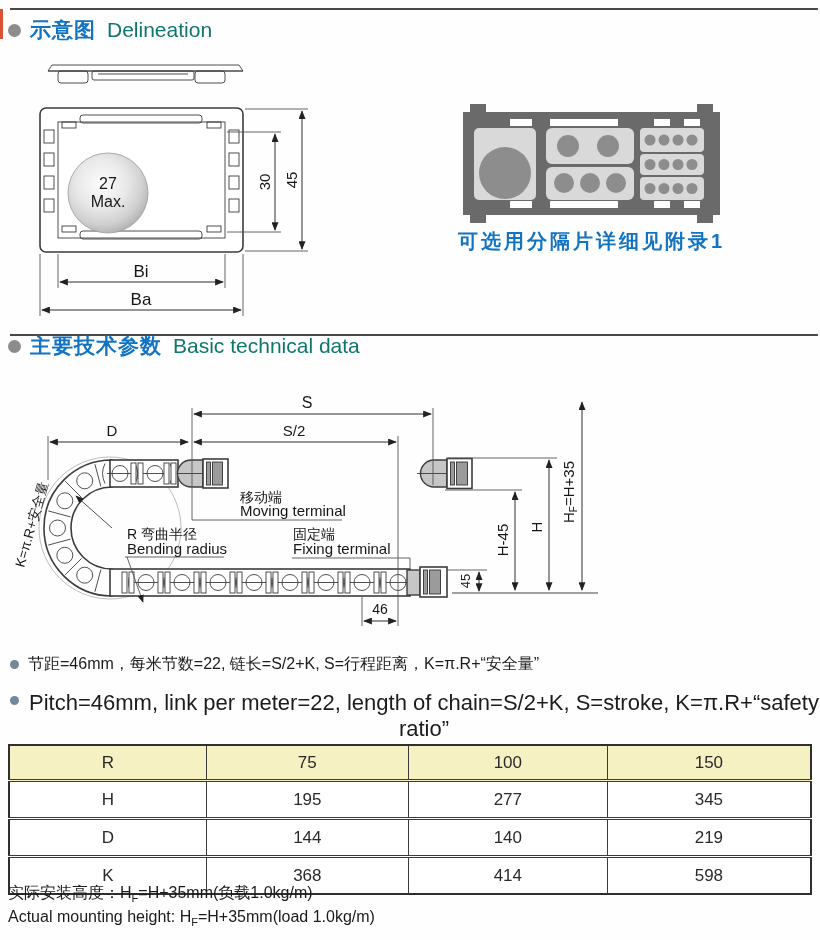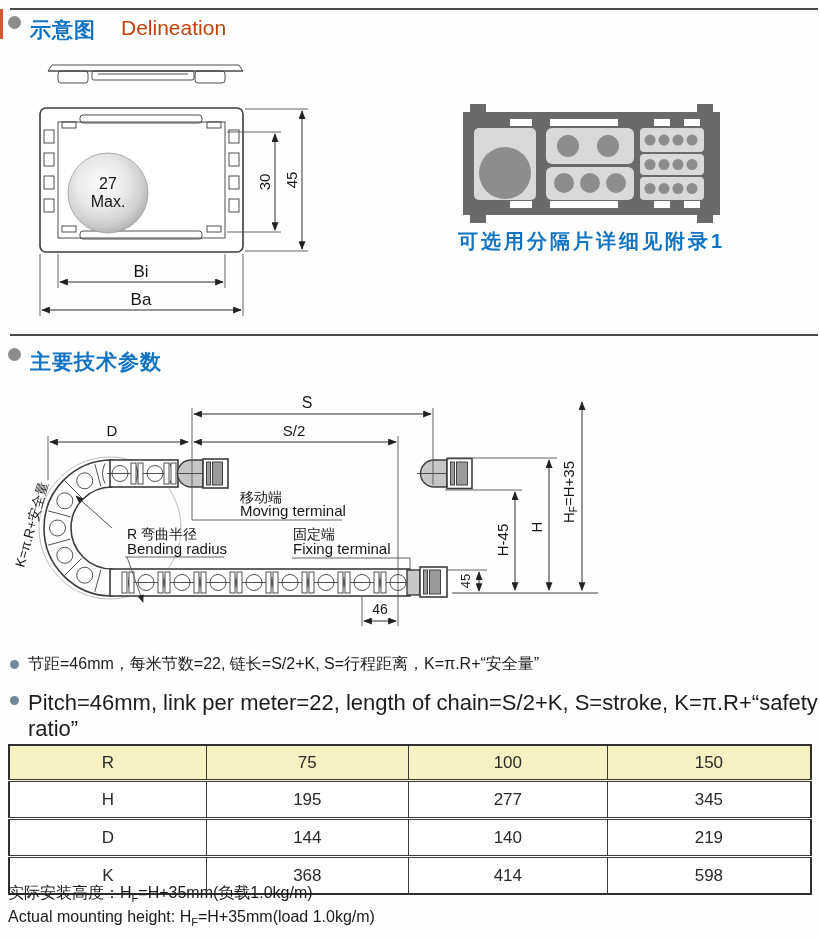--- a/index.html
+++ b/index.html
@@ -1,26 +1,26 @@
 <!DOCTYPE html>
 <html><head>
 <meta charset="utf-8">
 <style>
   html,body{margin:0;padding:0;background:#e8e8e8;}
   .page{position:relative;width:820px;height:940px;background:#fefefe;overflow:hidden;
         font-family:"Liberation Sans","DejaVu Sans",sans-serif;color:#1c1c1c;}
   .rule{position:absolute;left:10px;width:808px;height:2px;background:#4a4a4a;}
   .red-edge{position:absolute;left:0;top:9px;width:3px;height:30px;background:#d95233;}
-  .sec-head{position:absolute;left:8px;display:flex;gap:9px;}
+  .sec-head{position:absolute;left:8px;display:flex;align-items:center;gap:9px;}
   .sec-dot{width:13px;height:13px;border-radius:50%;background:#8c8c8c;flex:0 0 auto;}
   .sec-zh{font-size:21px;font-weight:bold;color:#1173c1;letter-spacing:1px;}
-  .sec-en{font-size:21px;color:#c2410c;margin-left:16px;}
+  .sec-en{font-size:21px;color:#0f766e;margin-left:2px;}
   .caption-blue{position:absolute;left:458px;top:228px;width:345px;font-size:20px;font-weight:bold;
         color:#1273c1;letter-spacing:3px;}
-  .note{position:absolute;left:10px;display:flex;align-items:flex-start;gap:9px;}
+  .note{position:absolute;left:10px;display:flex;align-items:flex-start;gap:9px;text-align:center;}
   .note-dot{width:9px;height:9px;border-radius:50%;background:#74889c;margin-top:6px;flex:0 0 auto;}
   .note-zh{font-size:16px;}
   .note-en{font-size:22px;}
   table.spec{position:absolute;left:8px;top:744px;width:804px;border-collapse:collapse;
         font-size:17px;color:#2a2a2a;table-layout:fixed;}
   table.spec td,table.spec th{text-align:center;border-left:1px solid #3a3a3a;font-weight:normal;}
   table.spec td:first-child,table.spec th:first-child{border-left:none;}
   table.spec{border:2px solid #2f2f2f;}
   table.spec thead th{background:#f6f1c3;height:31px;}
   table.spec tbody td{height:33px;border-top:3px double #3a3a3a;background:#fff;}
@@ -160,23 +160,24 @@
         <circle cx="192" cy="93.5" r="5.5"></circle>
           <circle cx="206" cy="93.5" r="5.5"></circle>
           <circle cx="220" cy="93.5" r="5.5"></circle>
           <circle cx="234" cy="93.5" r="5.5"></circle>
       </g>
     </g>
   </svg>
   <div class="caption-blue">可选用分隔片详细见附录1</div>
 
   <div class="rule" style="top:334px"></div>
-  <div class="sec-head" style="top:348px">
+  <div class="sec-head" style="top:332px">
     <span class="sec-dot"></span>
     <span class="sec-zh">主要技术参数</span>
+    <span class="sec-en">Basic technical data</span>
   </div>
 
   <svg style="position:absolute;left:0;top:380px" width="820" height="258" viewBox="0 0 820 258">
     <defs>
       <g id="blink" class="thin">
         <circle r="8" fill="#fff"></circle>
         <line x1="-13" y1="0" x2="13" y2="0"></line>
         <path d="M-15,-10 q-5,10 0,20" fill="none"></path>
         <path d="M15,-10 q5,10 0,20" fill="none"></path>
       </g>

